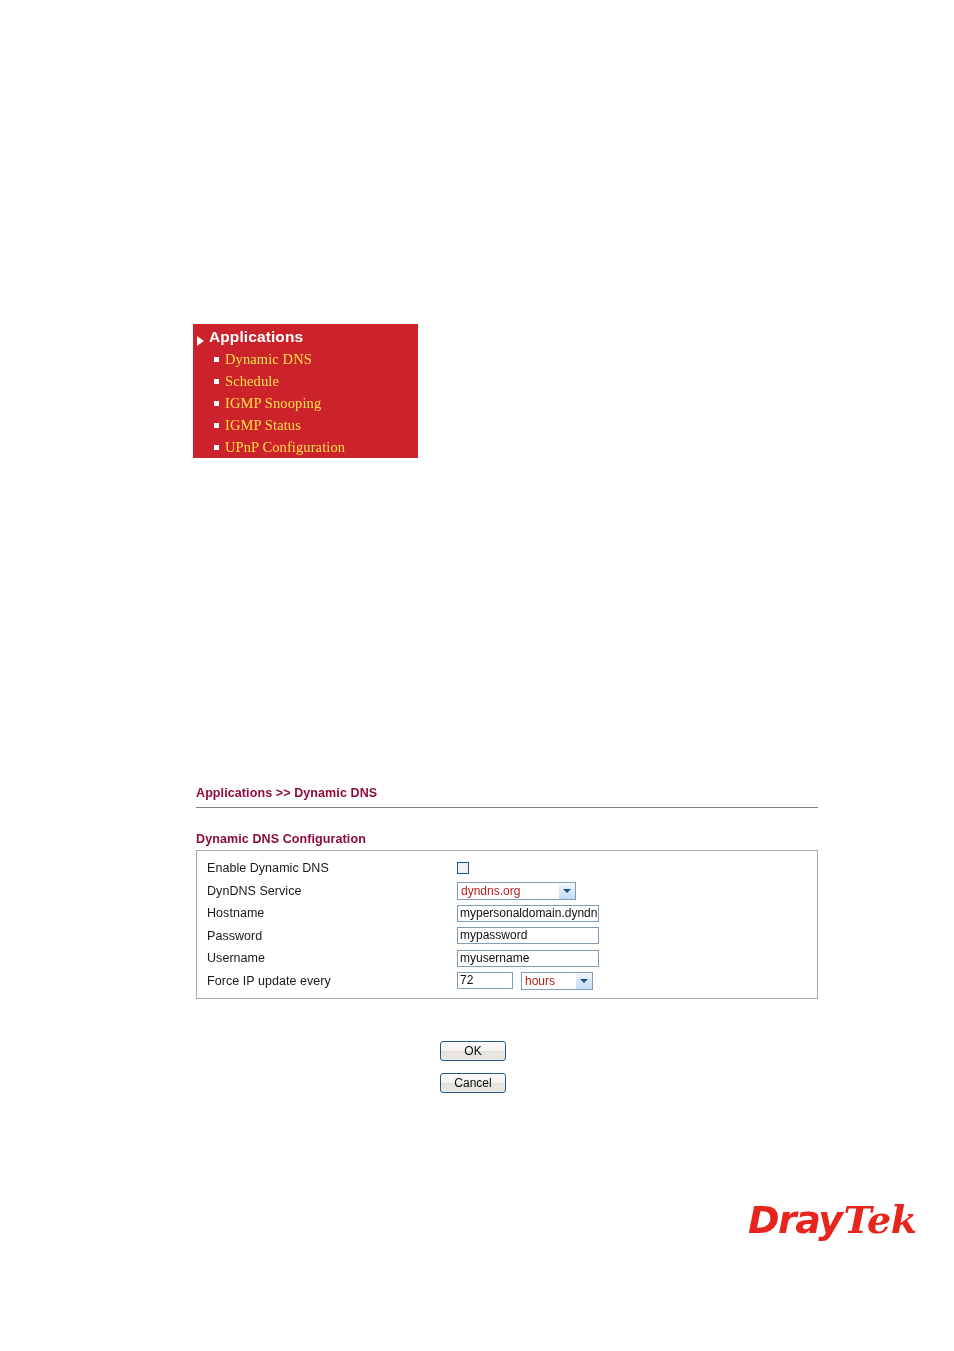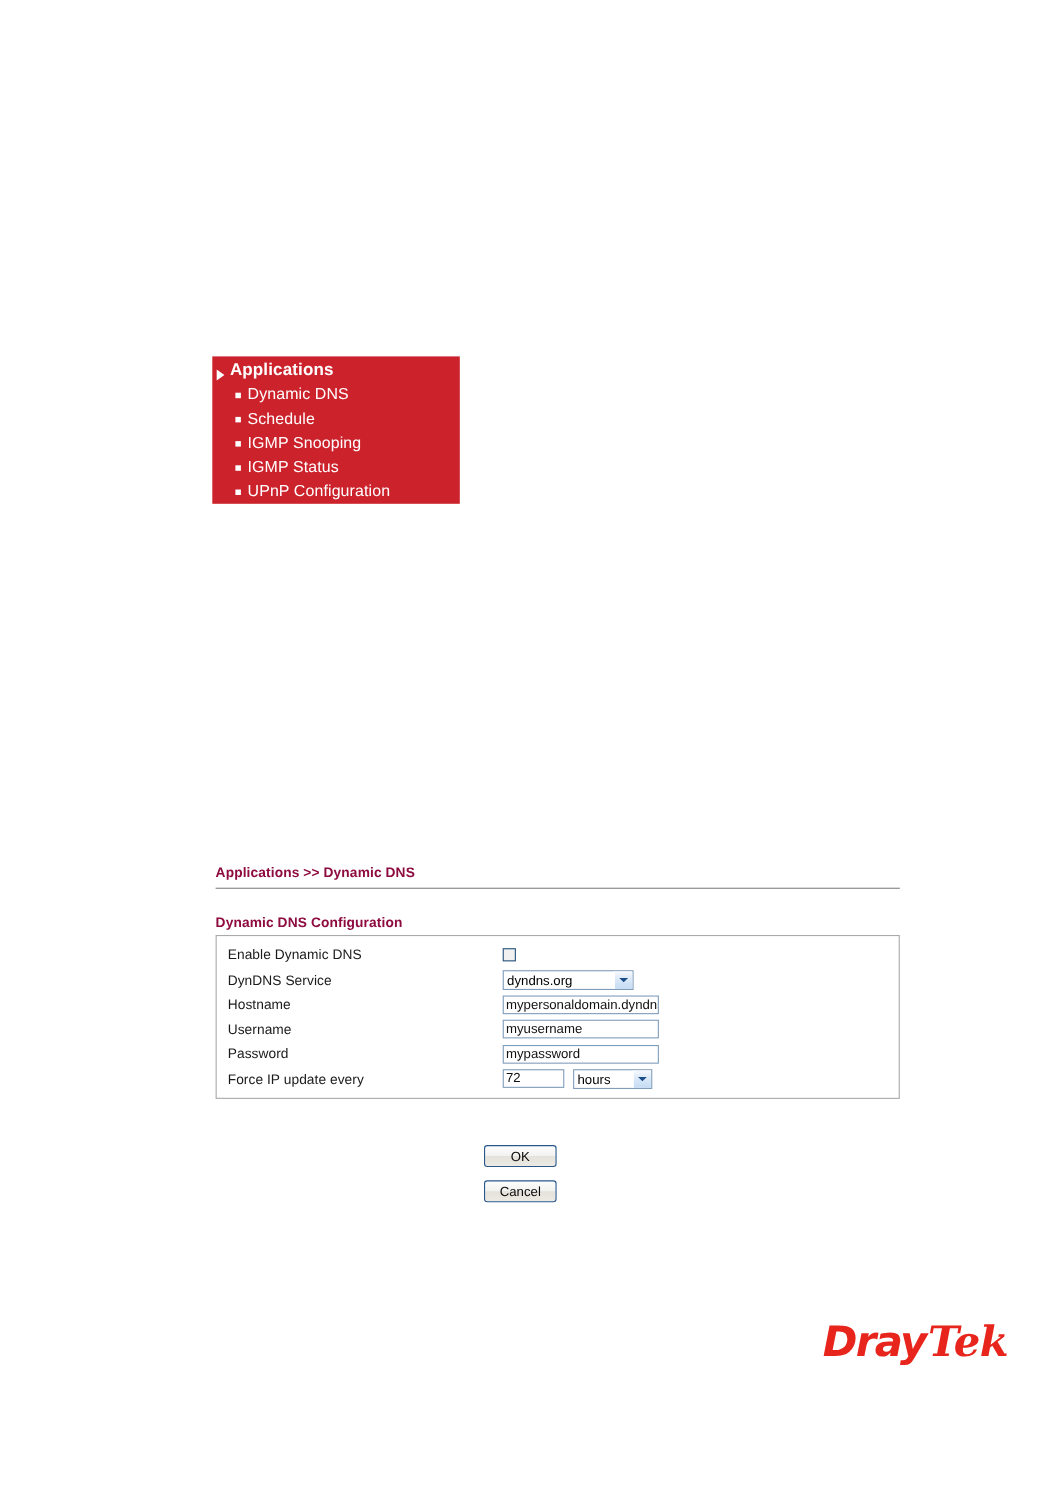--- a/index.html
+++ b/index.html
@@ -42,23 +42,24 @@
     border-left: 7px solid #ffffff;
     margin-right: 5px;
     flex: 0 0 auto;
   }
   .menu-item {
     display: flex;
     align-items: center;
     padding-left: 21px;
     height: 22px;
     font-size: 14.5px;
-    color: #ffffff;
+    color: #fde047;
     letter-spacing: 0.1px;
     cursor: pointer;
+    font-family: Liberation Serif, serif;
   }
   .menu-item .sq {
     width: 5px;
     height: 5px;
     background: #ffffff;
     margin-right: 6px;
     flex: 0 0 auto;
   }
 
   
@@ -148,21 +149,21 @@
   
   .sel {
     border: 1px solid #7f9db9;
     background: #ffffff;
     height: 18px;
     box-sizing: border-box;
     display: flex;
     align-items: center;
     justify-content: space-between;
     font-size: 12px;
-    color: #000000;
+    color: #b91c1c;
     cursor: pointer;
     overflow: hidden;
   }
   .sel.wide   { width: 119px; }
   .sel.narrow { width: 72px; }
   .sel .sel-val {
     padding-left: 3px;
     white-space: nowrap;
     overflow: hidden;
   }
@@ -303,30 +304,30 @@
     </div>
 
     <div class="form-row">
       <div class="form-label">Hostname</div>
       <div class="form-control">
         <div class="txt wide">mypersonaldomain.dyndns.org</div>
       </div>
     </div>
 
     <div class="form-row">
+      <div class="form-label">Password</div>
+      <div class="form-control">
+        <div class="txt wide">mypassword</div>
+      </div>
+    </div>
+
+    <div class="form-row">
       <div class="form-label">Username</div>
       <div class="form-control">
         <div class="txt wide">myusername</div>
-      </div>
-    </div>
-
-    <div class="form-row">
-      <div class="form-label">Password</div>
-      <div class="form-control">
-        <div class="txt wide">mypassword</div>
       </div>
     </div>
 
 
     <div class="form-row">
       <div class="form-label">Force IP update every</div>
       <div class="form-control">
         <div class="txt narrow">72</div>
         <span class="gap"></span>
         <div class="sel narrow">

